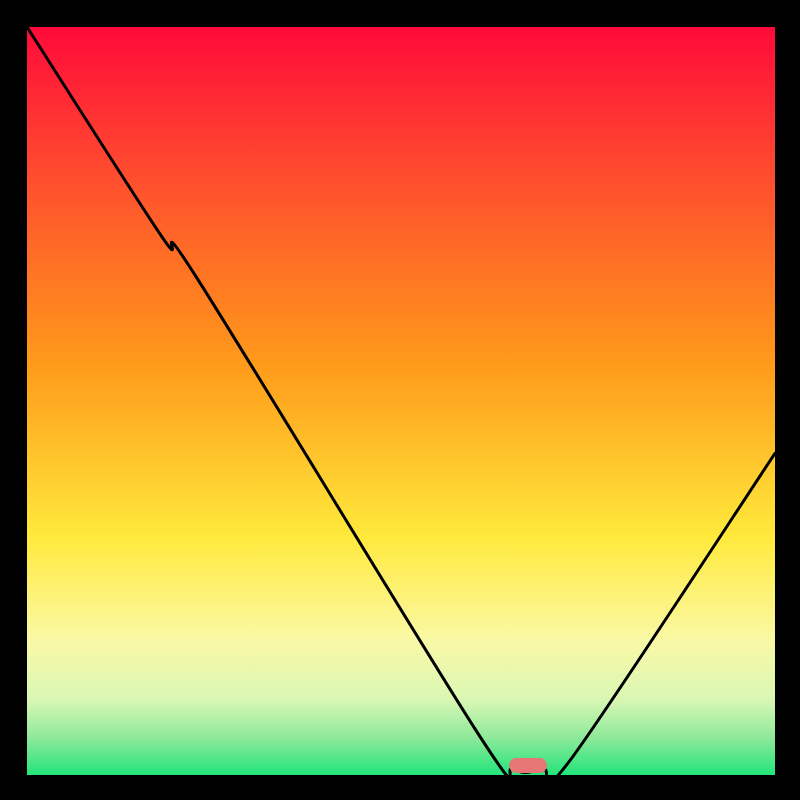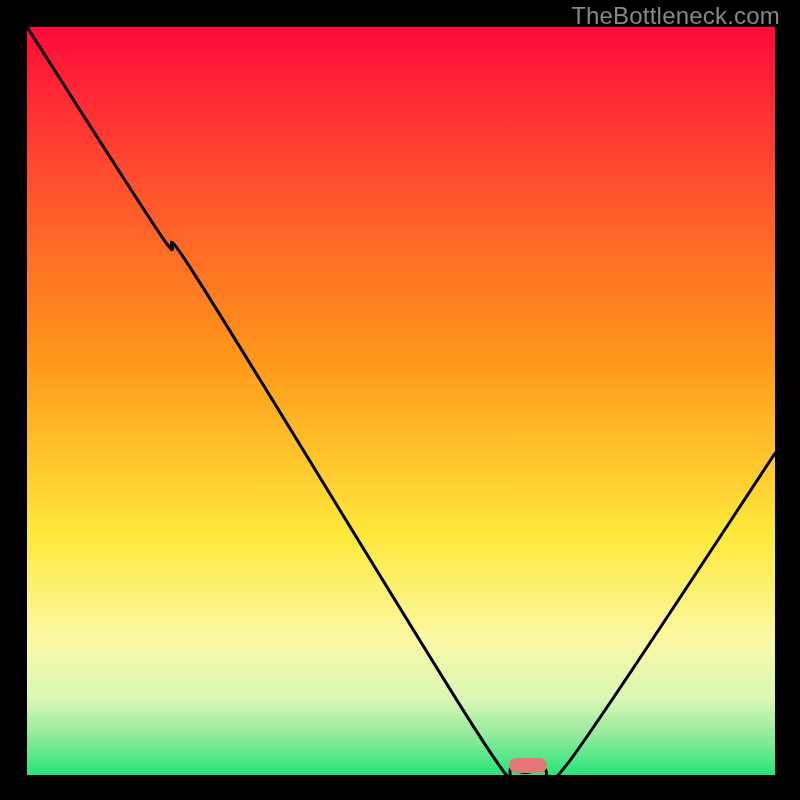--- a/index.html
+++ b/index.html
@@ -59,14 +59,13 @@
 <body>
 
 <div class="frame">
   <div class="plot">
     <div class="gradient" id="bg-gradient" style="background: linear-gradient(rgb(255, 10, 58) 0%, rgb(255, 77, 46) 20%, rgb(255, 154, 26) 45%, rgb(255, 233, 59) 68%, rgb(250, 249, 166) 82%, rgb(216, 247, 180) 90%, rgb(142, 233, 154) 95%, rgb(34, 229, 122) 100%);"></div>
     <svg class="curve" id="curve-svg" viewBox="0 0 748 748" preserveAspectRatio="none">
         <path d="M 0 0 C 22.439999999999998 34.90666666666667, 105.96666666666665 167.0533333333334, 134.64 209.44000000000005 C 163.31333333333333 251.8266666666667, 119.68 172.04000000000002, 172.04000000000002 254.32 C 224.40000000000003 336.59999999999997, 396.44 621.8373333333334, 448.8 703.12 C 501.16 784.4026666666666, 474.98 735.5333333333333, 486.2 742.016 C 497.41999999999996 748.4986666666666, 506.14666666666665 744.1353333333333, 516.12 742.016 C 526.0933333333334 739.8966666666666, 507.3933333333333 781.9093333333333, 546.04 729.3 C 584.6866666666666 676.6906666666666, 714.34 476.85, 748 426.36" fill="none" stroke="#000000" stroke-width="3" stroke-linecap="round" stroke-linejoin="round"></path>
       </svg>
     <div class="marker" id="optimal-marker" style="left: 482.46px; top: 730.796px; width: 37.4px; height: 14.96px; background: rgb(231, 119, 119);"></div>
   </div>
-  <div class="watermark">TheBottleneck.com</div>
 </div>
 
 </body></html>

